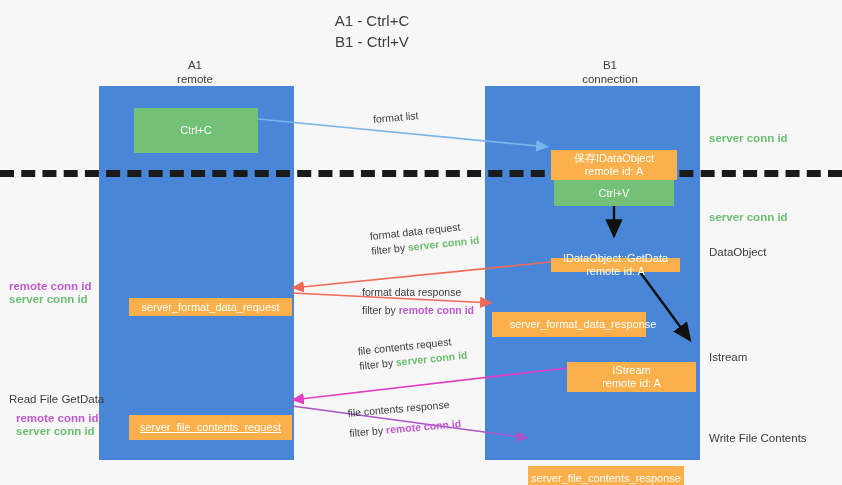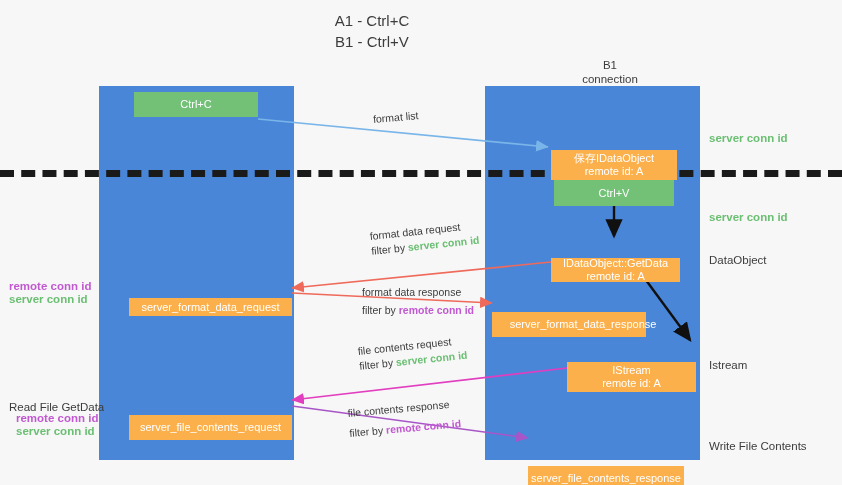--- a/index.html
+++ b/index.html
@@ -42,41 +42,43 @@
     color:#ffffff;font-size:11px;line-height:13px;
     text-align:center;white-space:pre-line;
   }
   .node.green{background:#72c177;}
   .node.orange{background:#fbb04c;margin-top:22px;}
 
   
   .side-label{font-size:11.5px;line-height:14px;white-space:pre-line;}
   .c-green{color:#6bbf73;font-weight:bold;}
   .c-purple{color:#c159d0;font-weight:bold;}
-  .c-dark{color:#3c3c3c;margin-top:8px;}
+  .c-dark{color:#3c3c3c;}
 
   
   .edge-label{
     font-size:10.5px;color:#3c3c3c;line-height:15px;white-space:nowrap;
   }
   .edge-label b{font-weight:bold;}
   .edge-label .g{color:#6bbf73;}
   .edge-label .p{color:#c159d0;}
 
   svg.layer{position:absolute;left:0;top:0;width:842px;height:485px;
     pointer-events:none;overflow:visible;}
 </style>
 </head>
 <body>
 
 <div class="stage">
 
   <div class="abs" id="title">A1 - Ctrl+C
 B1 - Ctrl+V</div>
 
+  <div class="abs col-head" style="left:125px;top:58px;width:140px;">A1
+remote</div>
   <div class="abs col-head" style="left:540px;top:58px;width:140px;">B1
 connection</div>
 
   <div class="abs lane" style="left:99px;top:86px;width:195px;height:374px;"></div>
   <div class="abs lane" style="left:485px;top:86px;width:215px;height:374px;"></div>
 
   <svg class="layer">
     <defs>
       <marker id="ah-blue" markerWidth="9" markerHeight="9" refX="7.5" refY="3.6" orient="auto">
         <path d="M0,0 L8,3.6 L0,7.2 z" fill="#79b5e8"></path>
@@ -105,32 +107,32 @@
 
     <path d="M292,293 L492,303" stroke="#ef6a5a" stroke-width="1.6" fill="none" marker-end="url(#ah-red)"></path>
 
     <path d="M567,368 L292,400" stroke="#e23ec0" stroke-width="1.6" fill="none" marker-end="url(#ah-magenta)"></path>
 
     <path d="M292,406 L528,438" stroke="#a855c8" stroke-width="1.6" fill="none" marker-end="url(#ah-purple)"></path>
   </svg>
 
   <div class="abs" id="divider"></div>
 
-  <div class="abs node green" style="left:134px;top:92px;width:124px;height:25px;text-align:right;">Ctrl+C</div>
+  <div class="abs node green" style="left:134px;top:108px;width:124px;height:45px;text-align:right;">Ctrl+C</div>
 
   <div class="abs node orange" style="left:129px;top:276px;width:163px;height:18px;">server_format_data_request</div>
 
-  <div class="abs node orange" style="left:129px;top:393px;width:163px;height:25px;">server_file_contents_request</div>
+  <div class="abs node orange" style="left:129px;top:393px;width:163px;height:25px;text-decoration:underline;">server_file_contents_request</div>
 
   <div class="abs node orange" style="left:551px;top:128px;width:126px;height:30px;">保存IDataObject
 remote id: A</div>
 
   <div class="abs node green" style="left:554px;top:180px;width:120px;height:26px;">Ctrl+V</div>
 
-  <div class="abs node orange" style="left:551px;top:236px;width:129px;height:24px;">IDataObject::GetData
+  <div class="abs node orange" style="left:551px;top:236px;width:129px;height:14px;">IDataObject::GetData
 remote id: A</div>
 
   <div class="abs node orange" style="left:567px;top:340px;width:129px;height:30px;">IStream
 remote id: A</div>
 
   <div class="abs node orange" style="left:492px;top:290px;width:154px;height:25px;padding-left:28px;">server_format_data_response</div>
 
   <div class="abs node orange" style="left:528px;top:444px;width:156px;height:25px;">server_file_contents_response</div>
 
   <div class="abs edge-label" style="left:373px;top:110px;transform:rotate(-5deg);">format list</div>

